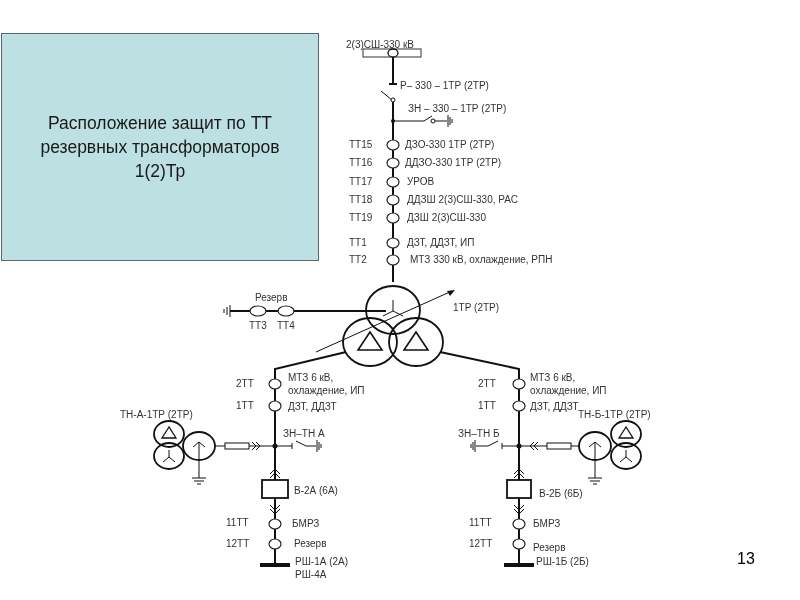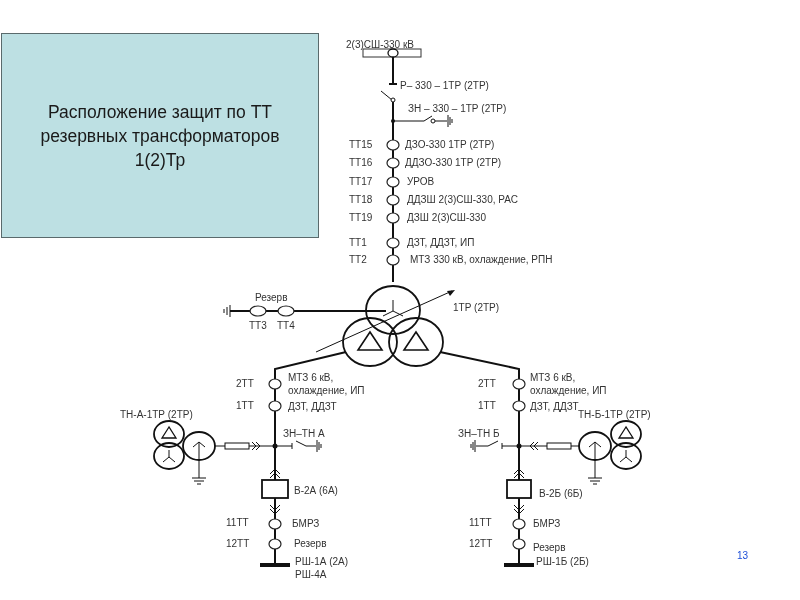--- a/index.html
+++ b/index.html
@@ -1,22 +1,22 @@
 <!DOCTYPE html>
 <html><head>
 <meta charset="utf-8">
 <style>
   html, body { margin: 0; padding: 0; background: #ffffff; }
   body { width: 800px; height: 600px; position: relative; overflow: hidden;
          font-family: "Liberation Sans", sans-serif; }
-  .title-box { position: absolute; left: 1px; top: 33px; width: 318px; height: 205px;
+  .title-box { position: absolute; left: 1px; top: 33px; width: 318px; height: 228px;
                background: #bde0e3; border: 1px solid #5a6a6c; box-sizing: border-box;
                display: flex; align-items: center; justify-content: center; text-align: center; }
   .title-text { font-size: 17.5px; line-height: 24px; color: #1a1a1a; white-space: pre-line; }
-  .page-num { position: absolute; left: 737px; top: 550px; font-size: 10px; color: #1d4ed8; }
+  .page-num { position: absolute; left: 737px; top: 550px; font-size: 16px; color: #000000; }
   svg { position: absolute; left: 0; top: 0; }
   svg text { font-family: "Liberation Sans", sans-serif; font-size: 10px; fill: #333; }
   .ln { stroke: #111; stroke-width: 2; fill: none; }
   .thin { stroke: #111; stroke-width: 1; fill: none; }
   .ct { stroke: #222; stroke-width: 1.2; fill: #fff; }
   .tr { stroke: #111; stroke-width: 1.8; fill: none; }
 </style>
 </head>
 <body>
 

